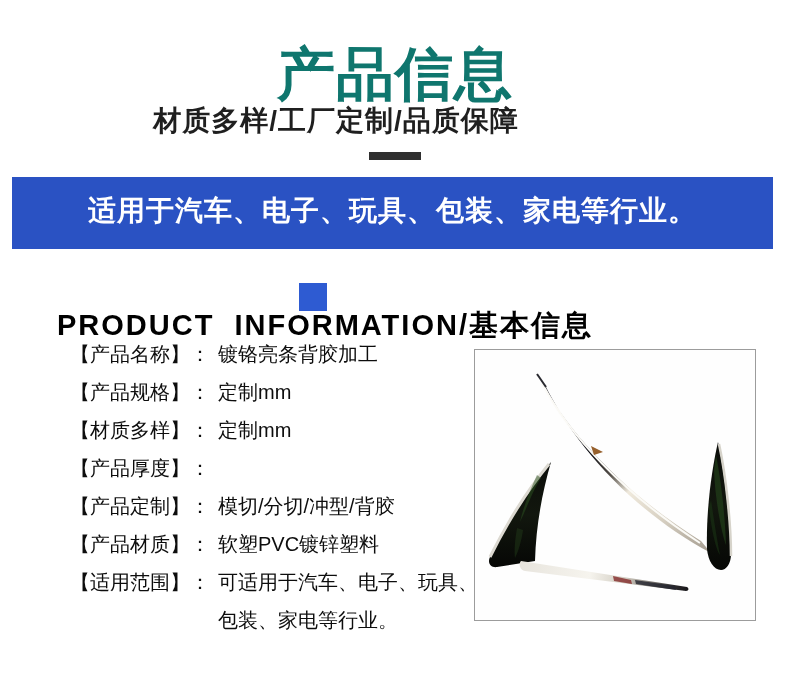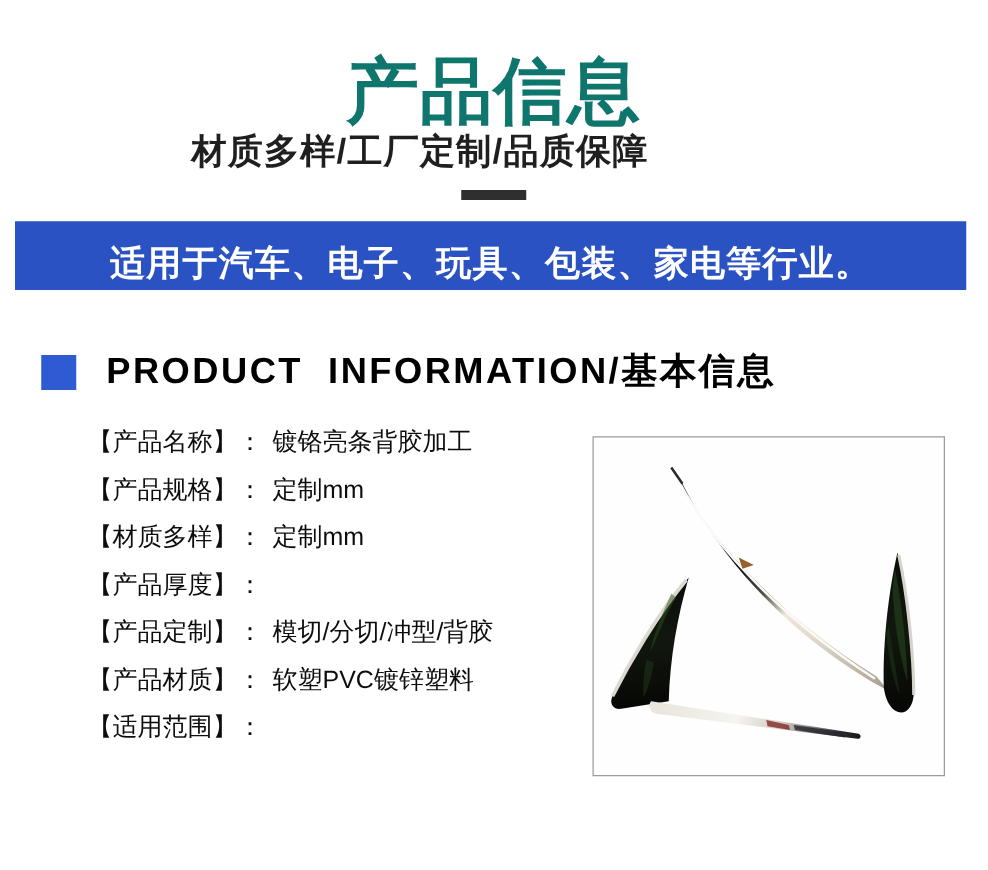--- a/index.html
+++ b/index.html
@@ -27,31 +27,31 @@
     color:#1f1f1f;
     letter-spacing:1px;
   }
   .divider-bar{
     position:absolute;top:152px;left:369px;
     width:52px;height:8px;
     background:#2f2f2f;
   }
   .banner{
     position:absolute;top:177px;left:12px;
-    width:761px;height:55px;
+    width:761px;height:72px;
     background:#2a52c3;
     color:#ffffff;
     font-size:28px;line-height:67px;
     font-weight:bold;
     text-align:center;
     letter-spacing:1px;
   }
   .section-header{
     position:absolute;top:283px;left:33px;
-    display:flex;align-items:center;
+    display:flex;align-items:center;flex-direction:column;
   }
   .section-marker{
     width:28px;height:28px;
     background:#2e5bd2;
     flex:0 0 auto;
   }
   .section-title{
     margin-left:24px;
     font-size:29px;line-height:29px;
     font-weight:bold;
@@ -125,20 +125,24 @@
     <div class="spec-row">
       <span class="spec-label">【产品定制】：</span>
       <span class="spec-value">模切/分切/冲型/背胶</span>
     </div>
     <div class="spec-row">
       <span class="spec-label">【产品材质】：</span>
       <span class="spec-value">软塑PVC镀锌塑料</span>
     </div>
     <div class="spec-row">
       <span class="spec-label">【适用范围】：</span>
+      <span class="spec-value-lines">
+        <span class="spec-value">可适用于汽车、电子、玩具、</span>
+        <span class="spec-value">包装、家电等行业。</span>
+      </span>
     </div>
   </div>
 
   <div class="photo-box">
     <svg width="280" height="270" viewBox="0 0 280 270" xmlns="http://www.w3.org/2000/svg">
       <defs>
         <linearGradient id="gStrip" x1="66" y1="30" x2="236" y2="204" gradientUnits="userSpaceOnUse">
           <stop offset="0" stop-color="#33333c"></stop>
           <stop offset="0.35" stop-color="#0c0c12"></stop>
           <stop offset="0.48" stop-color="#55504a"></stop>

